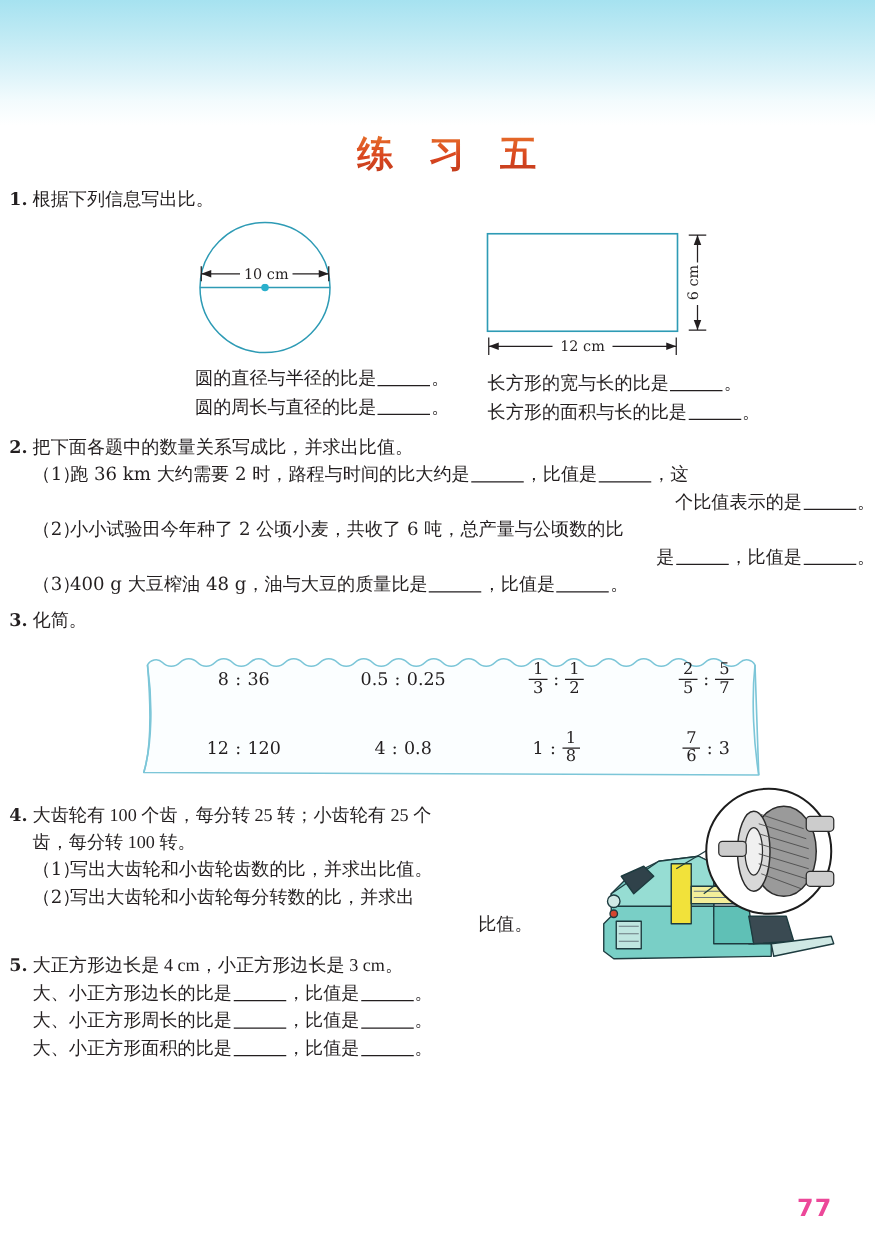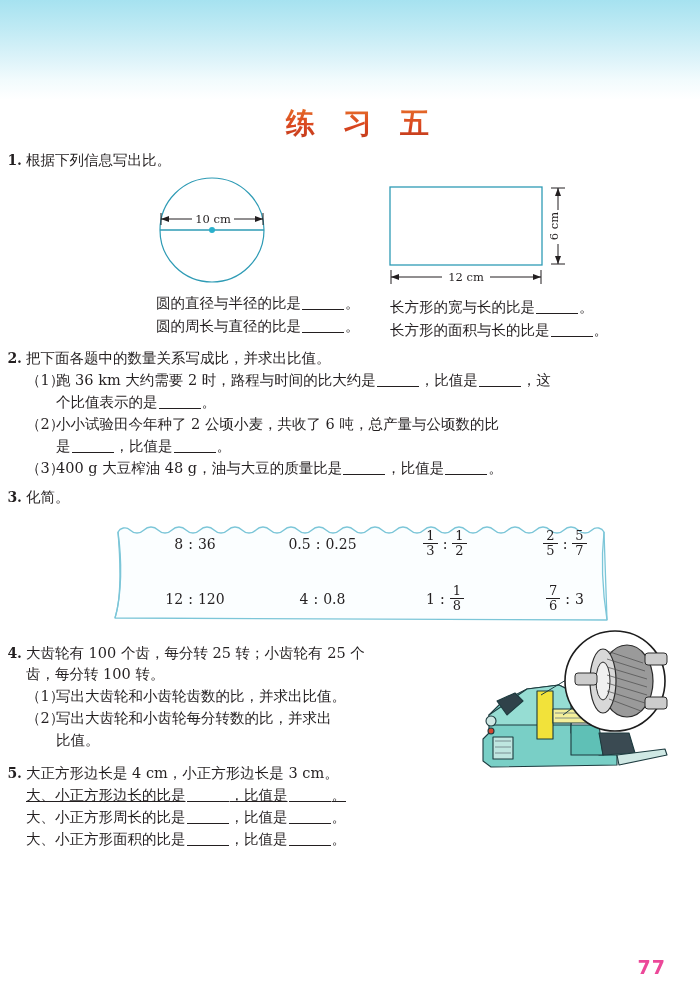--- a/index.html
+++ b/index.html
@@ -65,35 +65,35 @@
   }
   .qnum {
     font-weight: bold;
     font-size: 14px;
     width: 26px;
     flex: 0 0 26px;
     text-align: right;
     padding-right: 4px;
     box-sizing: border-box;
   }
-  .qtext { flex: 1 1 auto; }
+  .qtext { flex: 1 1 auto; font-family: Liberation Serif, serif; }
 
   .subline {
     display: flex;
     align-items: flex-start;
     font-size: 14.5px;
     line-height: 22px;
     margin-left: 26px;
   }
   .subnum {
     flex: 0 0 30px;
     width: 30px;
   }
   .subtext { flex: 1 1 auto; }
-  .subtext .cont { display: block; }
+  .subtext .cont { display: block; text-align: right; }
 
   .blank {
     display: inline-block;
     min-width: 42px;
     border-bottom: 1px solid #231f20;
     height: 14px;
     vertical-align: -2px;
     margin: 0 1px;
   }
 
@@ -469,21 +469,21 @@
       </span>
     </div>
   </div>
 
   <div class="exercise" style="margin-top:12px;">
     <div class="qline">
       <span class="qnum">5.</span>
       <span class="qtext">大正方形边长是 4 cm，小正方形边长是 3 cm。</span>
     </div>
 
-    <div class="subline" style="margin-left:26px;text-decoration:underline;">
+    <div class="subline" style="margin-left:26px;">
       <span class="subtext"><span>大、小正方形边长的比是</span><span class="blank"></span><span>，比值是</span><span class="blank"></span><span>。</span></span>
     </div>
     <div class="subline" style="margin-left:26px;justify-content:center;">
       <span class="subtext"><span>大、小正方形周长的比是</span><span class="blank"></span><span>，比值是</span><span class="blank"></span><span>。</span></span>
     </div>
     <div class="subline" style="margin-left:26px;">
       <span class="subtext"><span>大、小正方形面积的比是</span><span class="blank"></span><span>，比值是</span><span class="blank"></span><span>。</span></span>
     </div>
   </div>
 

